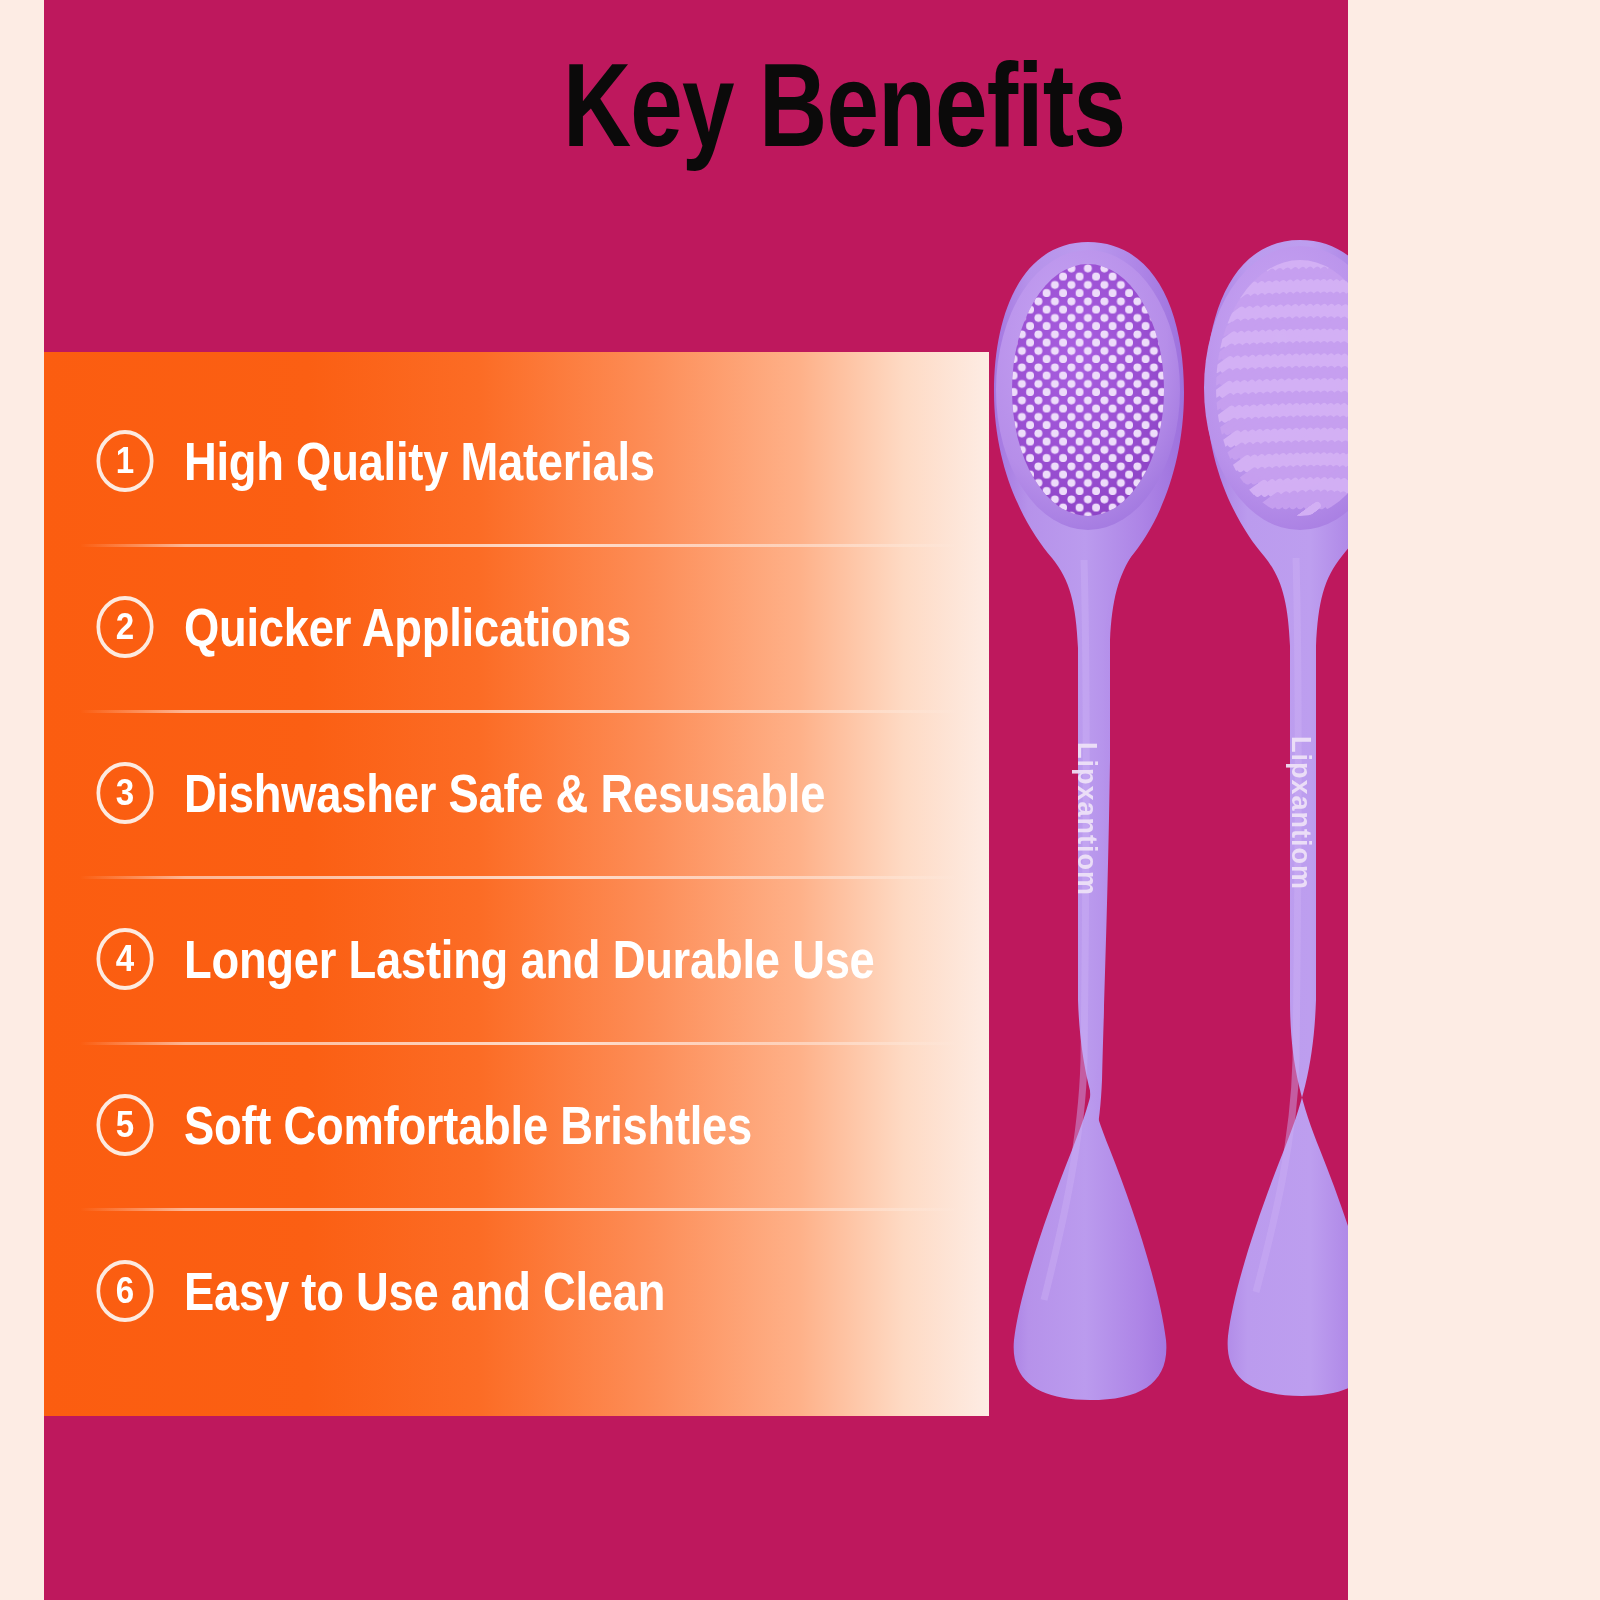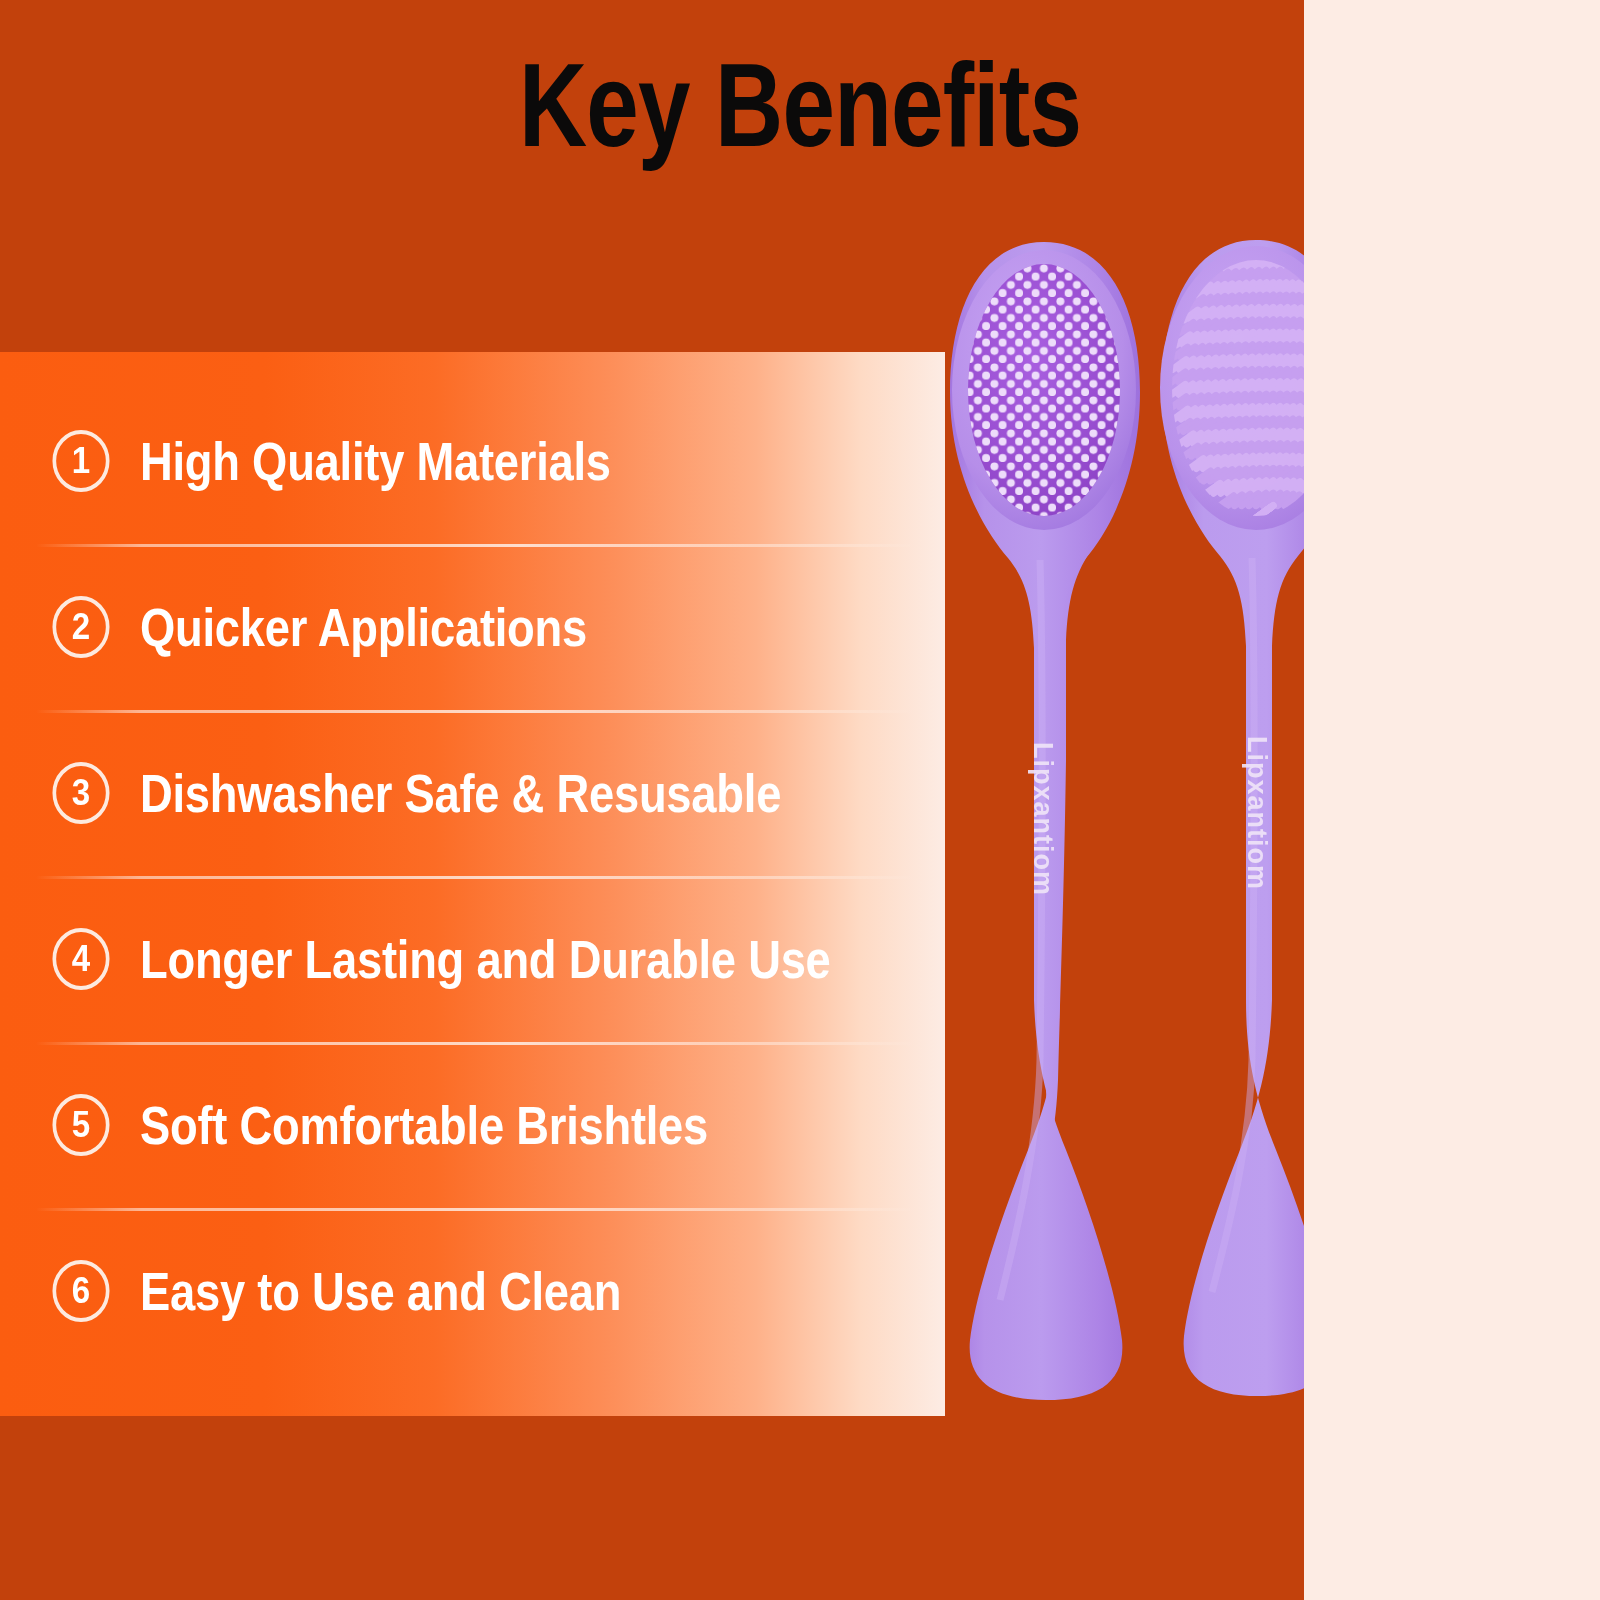--- a/index.html
+++ b/index.html
@@ -3,21 +3,21 @@
 <meta charset="utf-8">
 <style>
   html,body{margin:0;padding:0;}
   body{
     width:1600px;height:1600px;
     background:#fdece4;
     font-family:"Liberation Sans", sans-serif;
     overflow:hidden;
     position:relative;
   }
-  #stage{position:absolute;inset:0;width:1304px;height:1600px;overflow:hidden;background:#c2410c;}
+  #stage{position:absolute;inset:0;width:1304px;height:1600px;overflow:hidden;background:#be185d;margin-left:44px;}
 
   
   .title{
     position:absolute;left:0;top:46px;width:1600px;
     text-align:center;
     font-family:"Liberation Sans", sans-serif;
     font-weight:bold;
     font-size:118px;
     line-height:1.0;
     letter-spacing:-1px;

